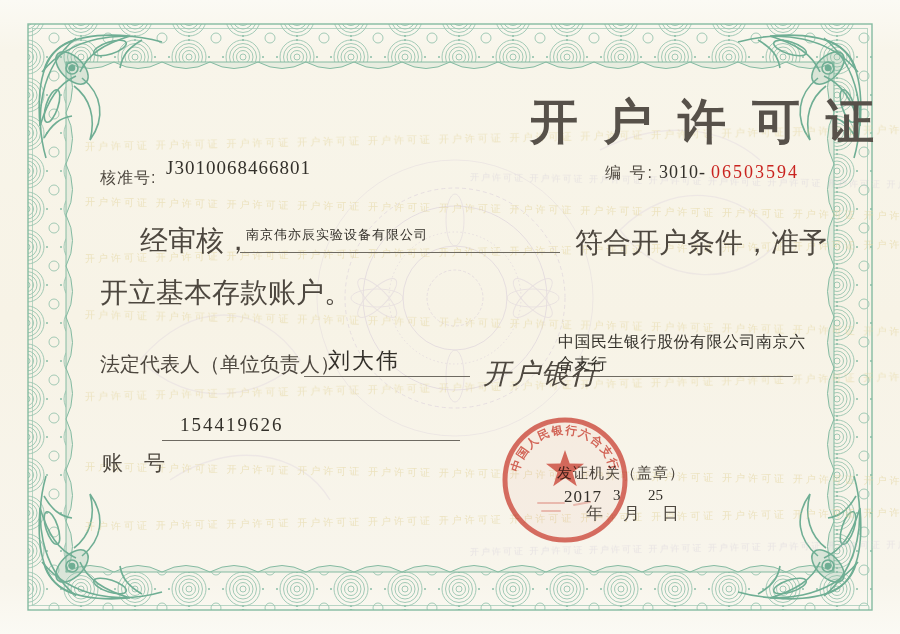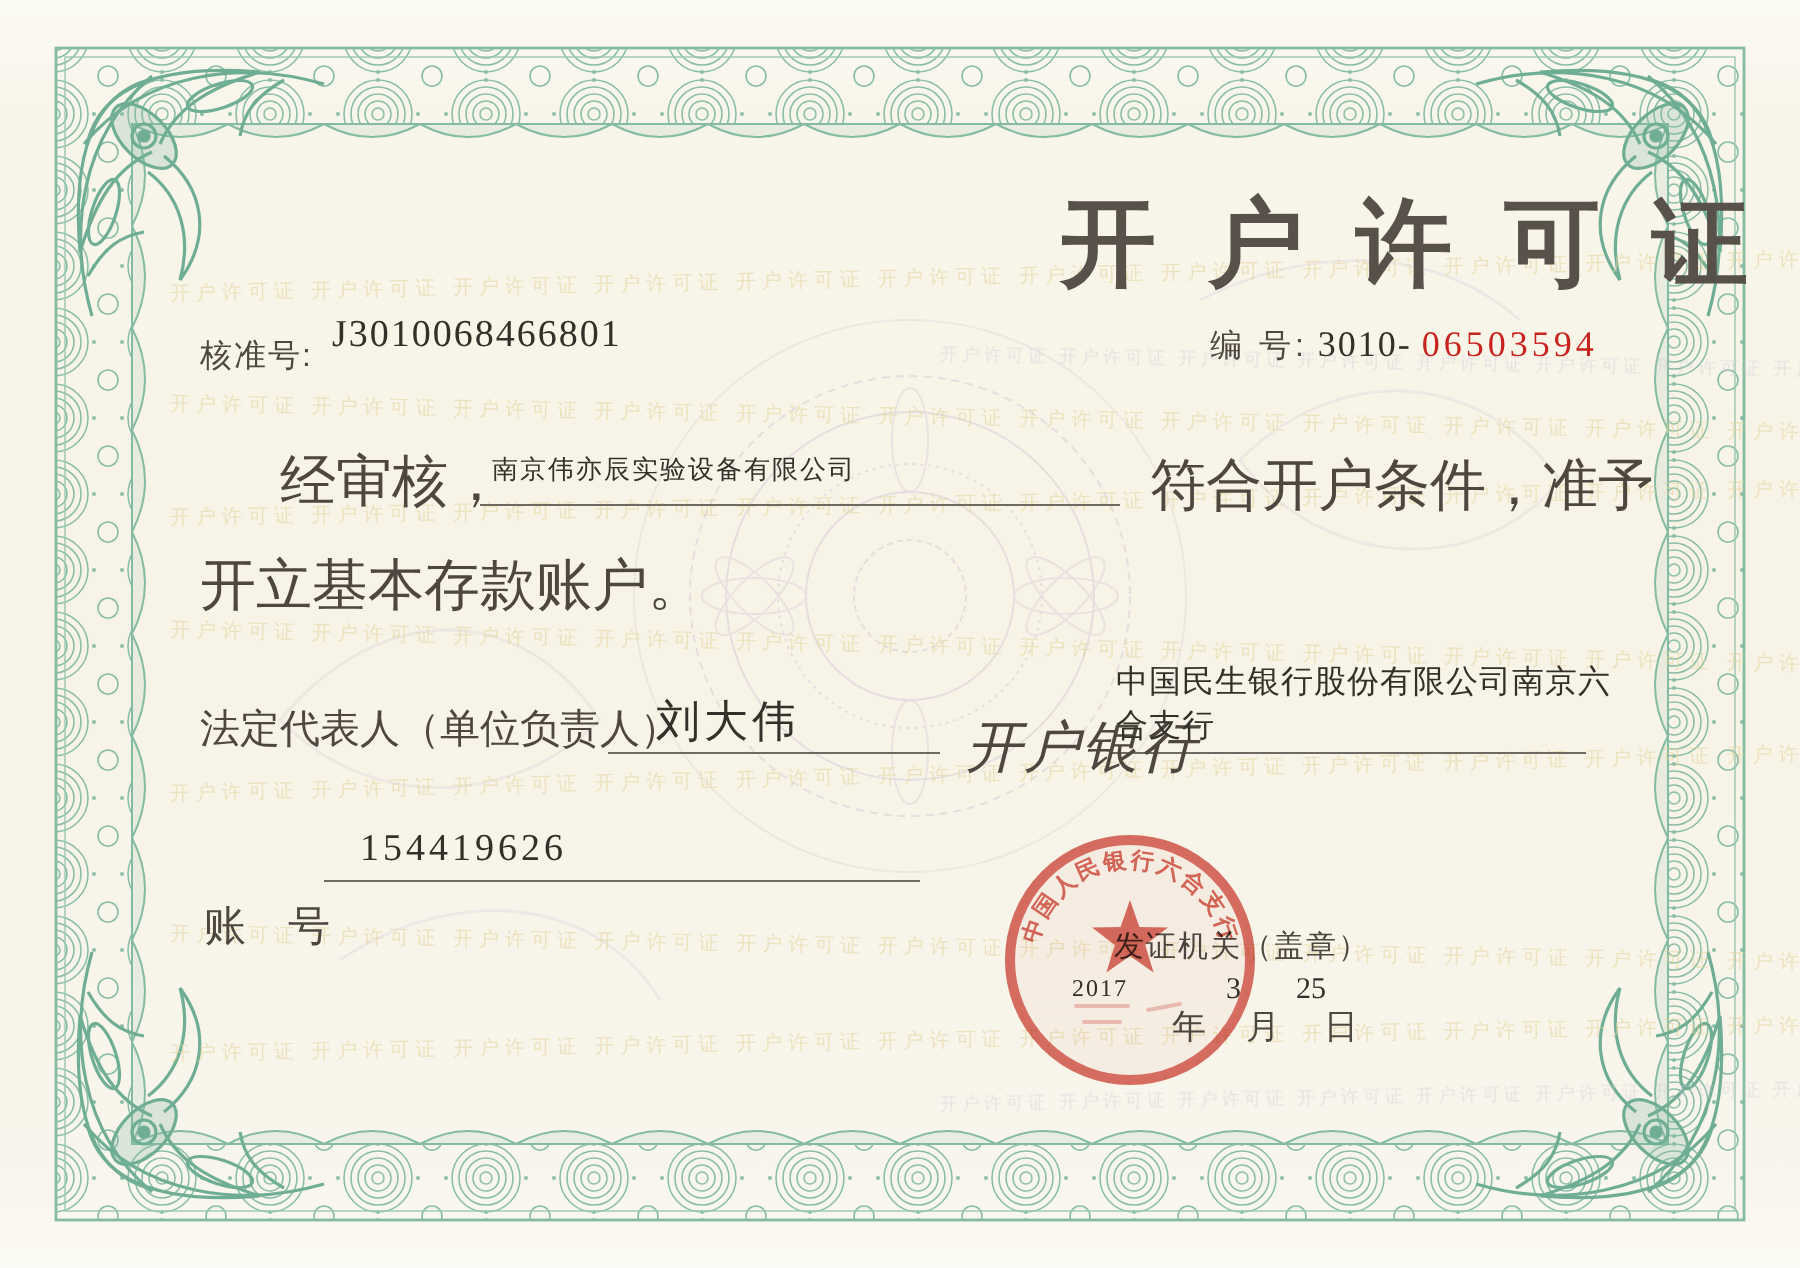--- a/index.html
+++ b/index.html
@@ -150,21 +150,21 @@
 
   <div class="layer label" style="left:483px;top:355px;font-size:28px;letter-spacing:1px;font-style:italic;">开户银行</div>
   <div class="layer value" style="left:558px;top:331px;width:248px;font-size:16px;line-height:22px;letter-spacing:0.5px;">中国民生银行股份有限公司南京六合支行</div>
   <div class="fieldline" style="left:555px;top:376px;width:238px;"></div>
 
   <div class="layer label" style="left:102px;top:418px;font-size:21px;margin-top:31px;">账　号</div>
   <div class="layer value" style="left:180px;top:414px;font-size:19px;letter-spacing:2px;">154419626</div>
   <div class="fieldline" style="left:162px;top:440px;width:298px;"></div>
 
   <div class="layer label" style="left:557px;top:464px;font-size:15px;letter-spacing:1px;">发证机关（盖章）</div>
-  <div class="layer value" style="left:536px;top:487px;font-size:12px;letter-spacing:1px;">2017</div>
+  <div class="layer value" style="left:564px;top:487px;font-size:17px;letter-spacing:1px;">2017</div>
   <div class="layer value" style="left:613px;top:487px;font-size:15px;">3</div>
   <div class="layer value" style="left:648px;top:487px;font-size:15px;">25</div>
   <div class="layer label" style="left:586px;top:502px;font-size:17px;">年</div>
   <div class="layer label" style="left:623px;top:502px;font-size:17px;">月</div>
   <div class="layer label" style="left:662px;top:502px;font-size:17px;">日</div>
 
   <div class="seal-wrap">
     <svg width="146" height="146" viewBox="0 0 146 146">
       <defs>
         <path id="sealArc" d="M 25.6,61.8 A 47,47 0 0 1 116.4,61.8" fill="none"></path>

